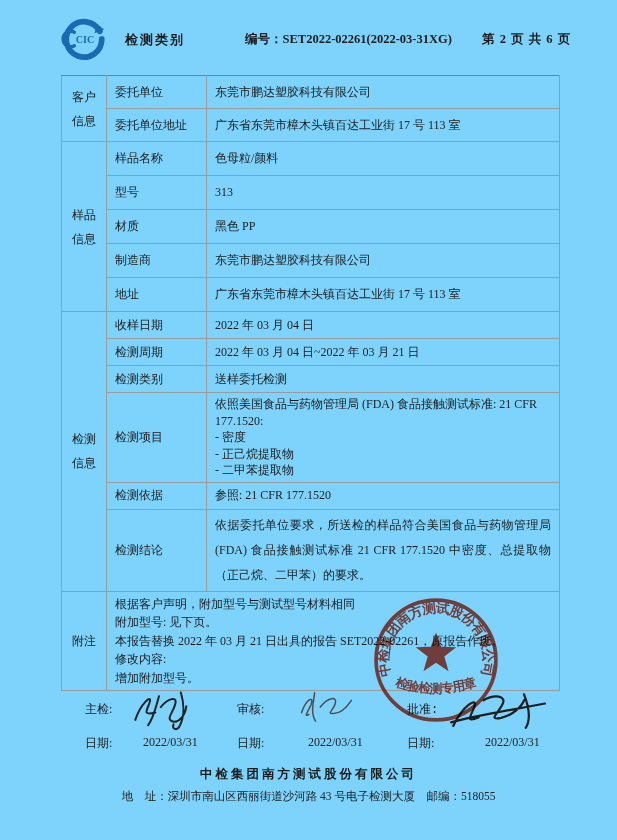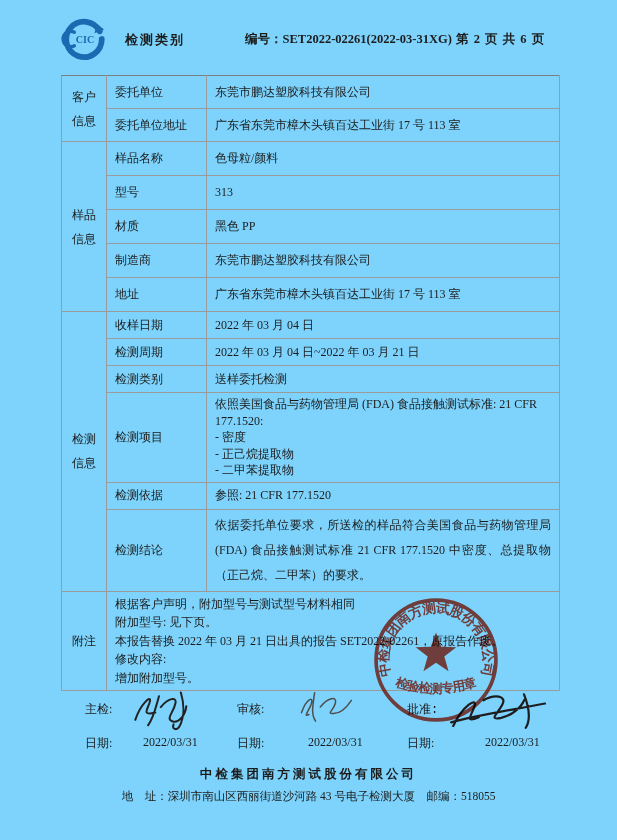--- a/index.html
+++ b/index.html
@@ -2,21 +2,21 @@
 <html><head>
 <meta charset="utf-8">
 <style>
   html,body{margin:0;padding:0;background:#fff;}
   .page{position:relative;width:617px;height:840px;background:#7dd3fc;overflow:hidden;
         font-family:"Liberation Serif","DejaVu Serif",serif;color:#1c1c1c;}
   
   .hdr-logo{position:absolute;left:61px;top:16px;width:46px;height:46px;}
   .hdr-title{position:absolute;left:125px;top:31px;font-size:13px;font-weight:bold;letter-spacing:2px;}
   .hdr-no{position:absolute;left:237px;top:31px;font-size:12.5px;font-weight:bold;margin-left:8px;}
-  .hdr-page{position:absolute;left:456px;top:31px;font-size:12.5px;font-weight:bold;letter-spacing:1px;}
+  .hdr-page{position:absolute;left:482px;top:31px;font-size:12.5px;font-weight:bold;letter-spacing:1px;}
   
   table.rpt{position:absolute;left:61px;top:75px;width:499px;border-collapse:collapse;
             table-layout:fixed;border:1.5px solid #7e7e7e;}
   table.rpt td{border:1px solid #9b9b9b;font-size:12px;vertical-align:middle;
                padding:3px 8px;word-break:break-word;}
   tr.sec-top td{border-top:1.5px solid #7e7e7e;}
   td.sec{text-align:center;white-space:pre-line;line-height:24px;padding:3px 2px;}
   td.lbl{padding-left:10px;}
   td.val{padding-left:11px;margin-left:41px;}
   tr.h33{height:33px;} tr.h34{height:34px;} tr.h27{height:27px;}

